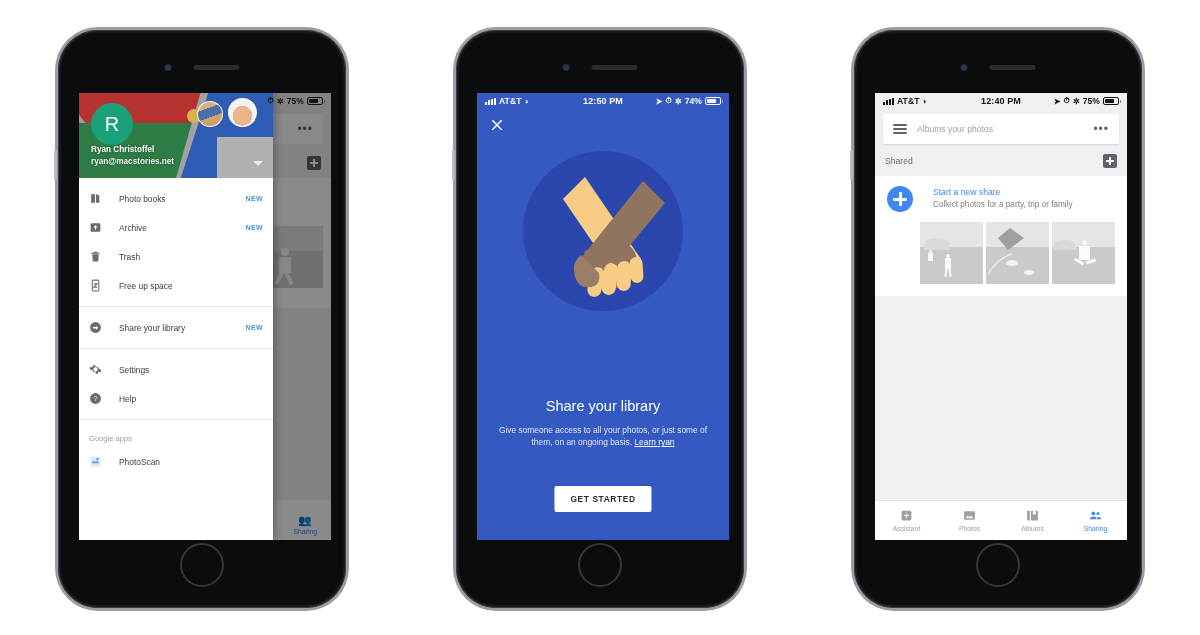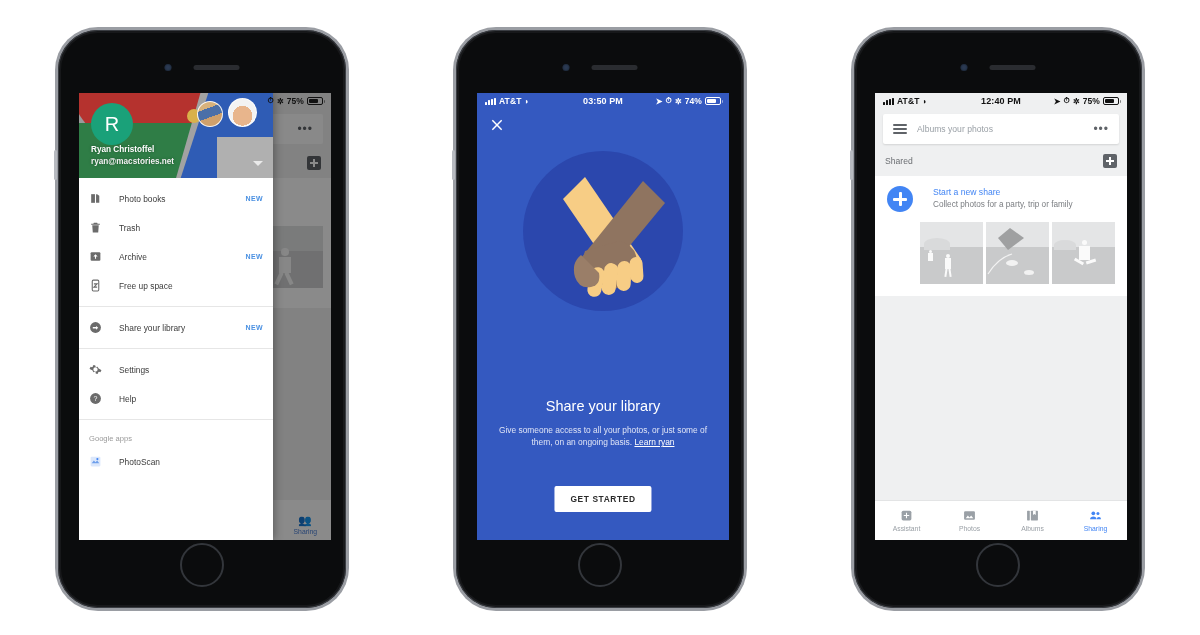--- a/index.html
+++ b/index.html
@@ -254,35 +254,35 @@
                       <path d="M4 4h7v16H4z"></path>
                       <path d="M13 4h2l4 3v13h-6z"></path>
                     </svg>
                 </span>
                 <span class="mi-label">Photo books</span>
                 <span class="mi-badge">NEW</span>
               </div>
               <div class="menu-item">
                 <span class="mi-icon">
                   <svg width="13" height="13" viewBox="0 0 24 24" fill="#6b6b6b">
+                      <rect x="3" y="4" width="18" height="16" rx="2"></rect>
+                      <path d="M12 8l4 4h-3v4h-2v-4H8z" fill="#fff"></path>
+                    </svg>
+                </span>
+                <span class="mi-label">Archive</span>
+                <span class="mi-badge">NEW</span>
+              </div>
+              <div class="menu-item">
+                <span class="mi-icon">
+                  <svg width="13" height="13" viewBox="0 0 24 24" fill="#6b6b6b">
                       <path d="M9 3h6l1 2h4v2H4V5h4zM6 8h12l-1 13H7z"></path>
                     </svg>
                 </span>
                 <span class="mi-label">Trash</span>
                 <span class="mi-badge"></span>
-              </div>
-              <div class="menu-item">
-                <span class="mi-icon">
-                  <svg width="13" height="13" viewBox="0 0 24 24" fill="#6b6b6b">
-                      <rect x="3" y="4" width="18" height="16" rx="2"></rect>
-                      <path d="M12 8l4 4h-3v4h-2v-4H8z" fill="#fff"></path>
-                    </svg>
-                </span>
-                <span class="mi-label">Archive</span>
-                <span class="mi-badge">NEW</span>
               </div>
               <div class="menu-item">
                 <span class="mi-icon">
                   <svg width="13" height="13" viewBox="0 0 24 24" fill="none" stroke="#6b6b6b" stroke-width="2">
                       <rect x="6" y="2" width="12" height="20" rx="2"></rect>
                       <path d="M9 9h6l-6 6h6"></path>
                     </svg>
                 </span>
                 <span class="mi-label">Free up space</span>
                 <span class="mi-badge"></span>
@@ -360,21 +360,21 @@
             <div class="sb-left">
               <span class="bars">
                   <i></i>
                   <i></i>
                   <i></i>
                   <i></i>
                 </span>
               <span>AT&amp;T</span>
               <span style="font-size:8px">◗</span>
             </div>
-            <div class="sb-center">03:50 PM</div>
+            <div class="sb-center">12:50 PM</div>
             <div class="sb-right">
               <span style="font-size:8px">➤</span>
               <span style="font-size:8px">⏱</span>
               <span style="font-size:8px">✲</span>
               <span>74%</span>
               <span class="batt">
                   <b style="width:74%"></b>
                 </span>
             </div>
           </div>

